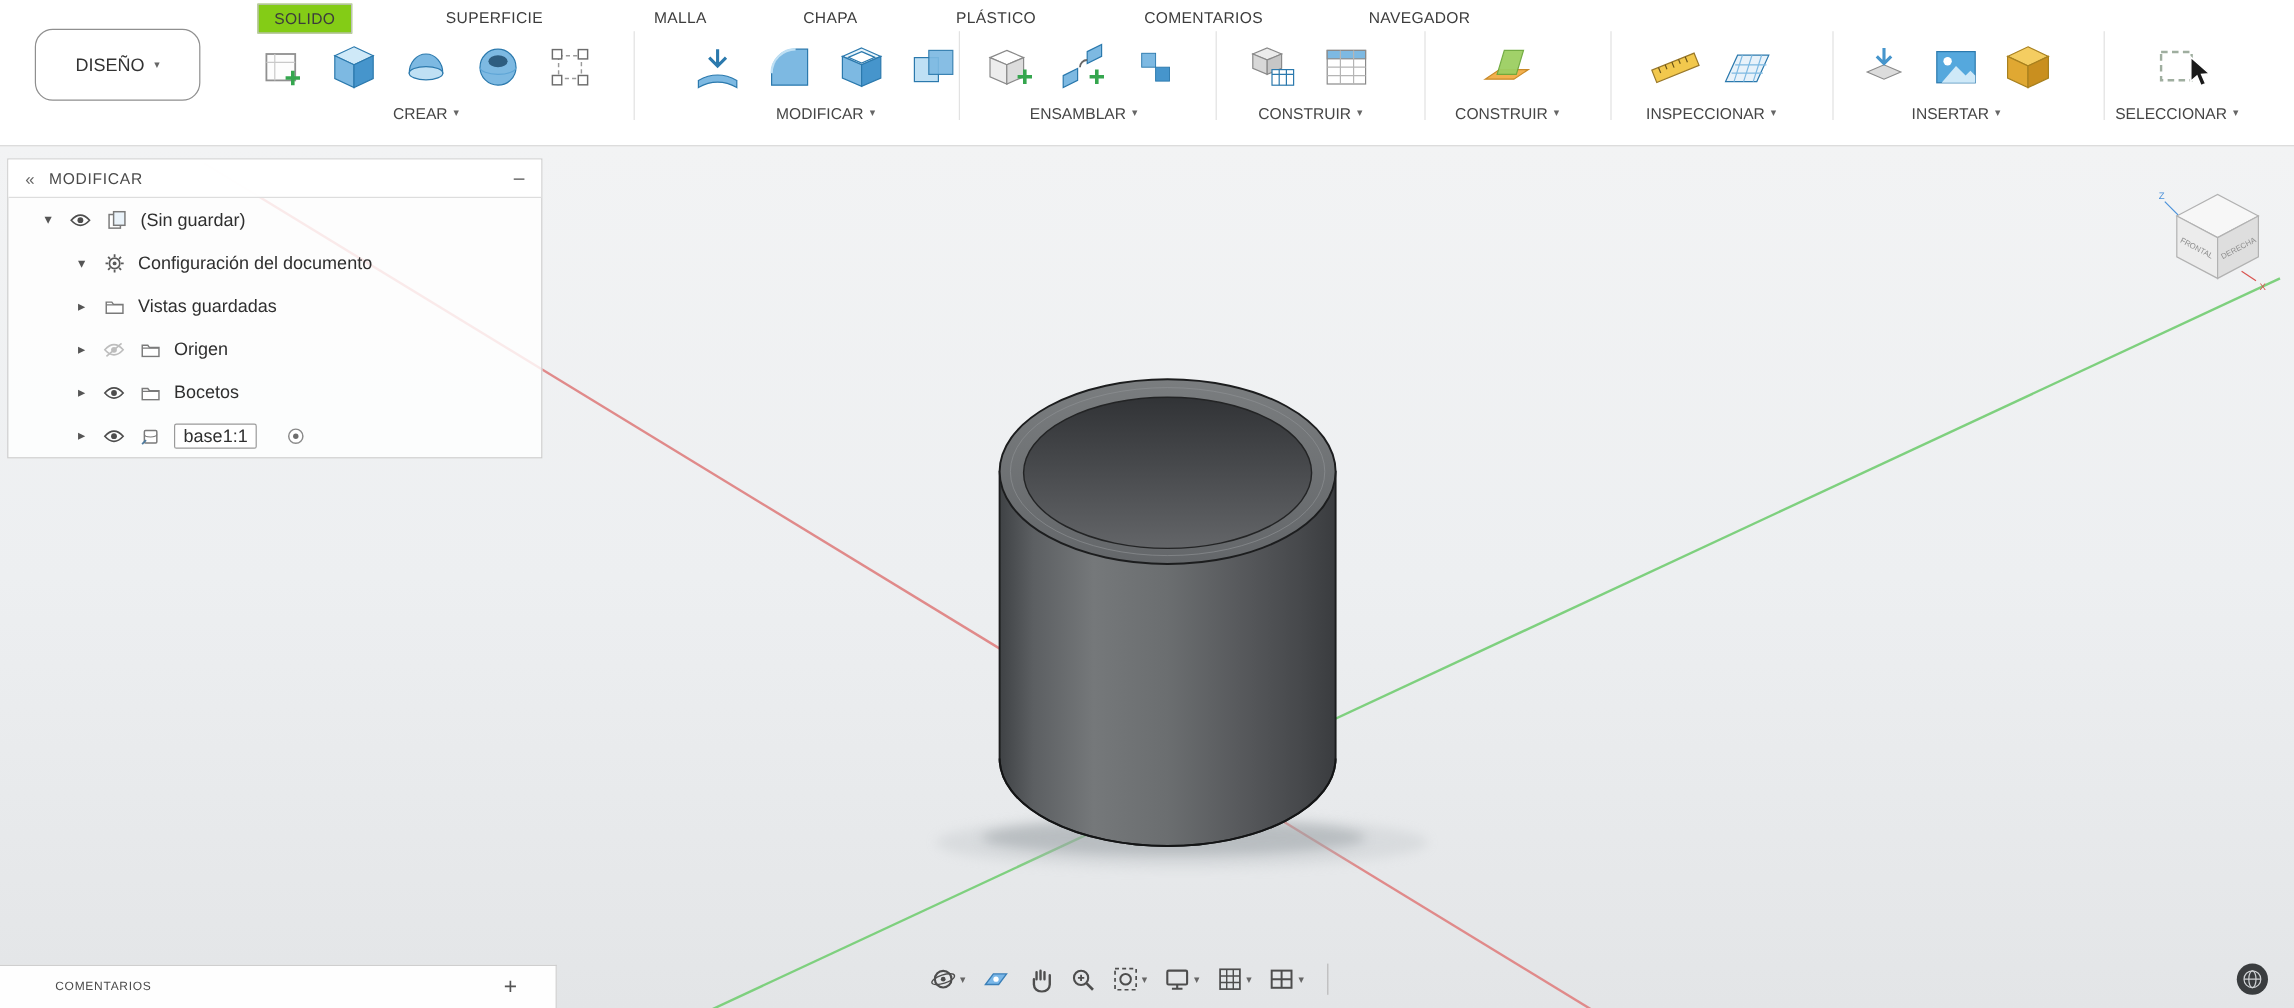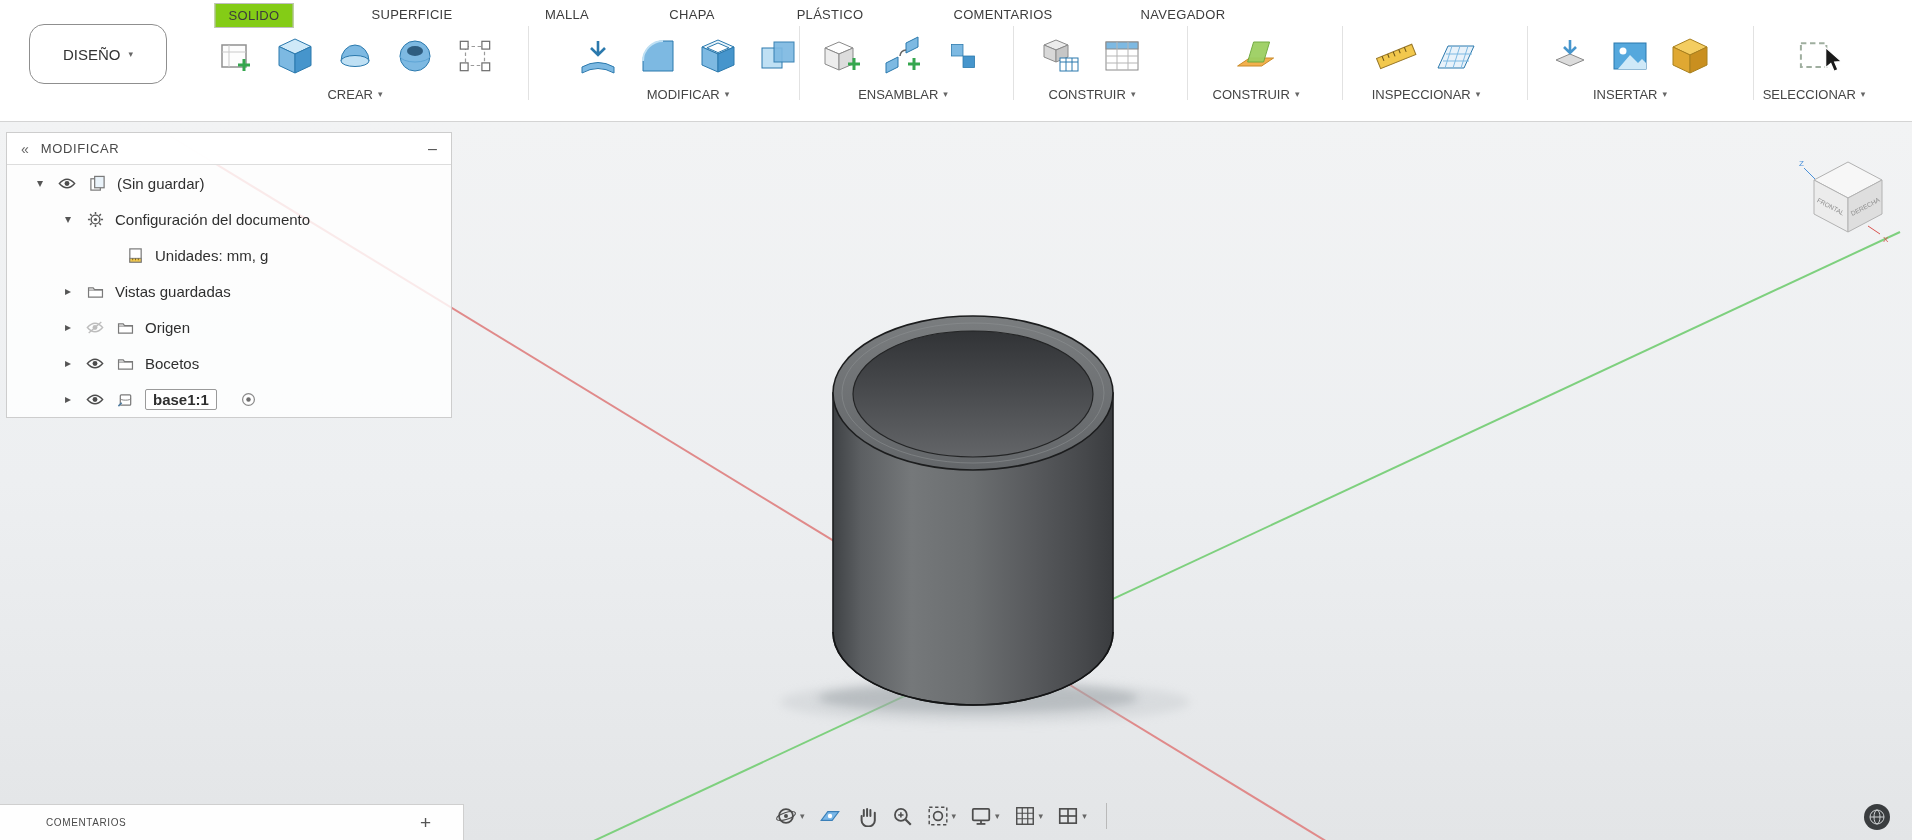--- a/index.html
+++ b/index.html
@@ -28,21 +28,21 @@
   .navigator{position:absolute;left:6px;top:132px;width:446px;background:rgba(255,255,255,.82);
     border:1px solid #cdcdcd;z-index:15}
   .nav-title{height:32px;display:flex;align-items:center;background:rgba(255,255,255,.95);
     border-bottom:1px solid #ddd;padding:0 14px;color:#4a4a4a}
   .nav-title .ttl{font-size:13px;letter-spacing:.6px;margin-left:12px;flex:1}
   .nav-title .chev{font-size:14px;color:#666;cursor:default}
   .nav-title .min{font-size:16px;color:#555;cursor:default}
   .nrow{height:36px;display:flex;align-items:center;gap:10px;font-size:15px;color:#2f2f2f;white-space:nowrap}
   .nrow .exp{width:14px;text-align:center;font-size:12px;color:#555}
   .nrow .slot{display:flex;align-items:center;justify-content:center;width:20px}
-  .boxed{border:1px solid #9a9a9a;border-radius:2px;background:#fff;padding:1px 7px;font-weight:bold}
+  .boxed{border:1px solid #9a9a9a;border-radius:2px;background:#fff;padding:1px 7px;font-weight:normal}
   
   .comments{position:absolute;left:0;bottom:0;width:464px;height:36px;background:rgba(255,255,255,.95);
     border-top:1px solid #cfcfcf;border-right:1px solid #cfcfcf;display:flex;align-items:center;z-index:15}
   .comments .ttl{font-size:10px;letter-spacing:.6px;color:#4a4a4a;margin-left:46px;flex:1}
   .comments .plus{font-size:19px;color:#555;margin-right:32px;cursor:default}
   
   .dock{position:absolute;left:772px;bottom:6px;height:36px;display:flex;align-items:center;gap:8px;z-index:10}
   .dockbtn{display:flex;align-items:center;gap:3px;padding:3px;border-radius:3px}
   .dock .vbar{width:1px;height:26px;background:#b9b9b9;margin-left:8px}
   
@@ -451,30 +451,20 @@
     <span class="slot">
       <svg viewBox="0 0 18 18" width="17" height="17">
           <circle cx="9" cy="9" r="4.6" fill="none" stroke="#5a5a5a" stroke-width="1.5"></circle>
           <circle cx="9" cy="9" r="1.7" fill="#5a5a5a"></circle>
           <path d="M9,1 V3.4 M9,14.6 V17 M1,9 H3.4 M14.6,9 H17 M3.3,3.3 L5,5 M13,13 L14.7,14.7 M3.3,14.7 L5,13 M13,5 L14.7,3.3" stroke="#5a5a5a" stroke-width="1.6"></path>
         </svg>
     </span>
     <span>Configuración del documento</span>
   </div>
 
-  <div class="nrow" style="padding-left:118px">
-    <span class="slot">
-      <svg viewBox="0 0 18 18" width="17" height="17">
-          <rect x="3" y="2" width="12" height="14" fill="#fff" stroke="#7a7a7a" stroke-width="1.3"></rect>
-          <rect x="3" y="12" width="12" height="4" fill="#f2c84d" stroke="#7a7a7a" stroke-width="1"></rect>
-          <path d="M6,12 v2 M9,12 v2 M12,12 v2" stroke="#7a6420" stroke-width="1"></path>
-        </svg>
-    </span>
-    <span>Unidades: mm, g</span>
-  </div>
 
 
   <div class="nrow" style="padding-left:54px">
     <span class="exp">▸</span>
     <span class="slot">
       <svg viewBox="0 0 18 14" width="17" height="13">
           <path d="M1.5,3 h5 l1.5,2 h8.5 v8 h-15 Z" fill="#fff" stroke="#7a7a7a" stroke-width="1.3"></path>
           <path d="M1.5,5.5 h15" stroke="#7a7a7a" stroke-width="1"></path>
         </svg>
     </span>

